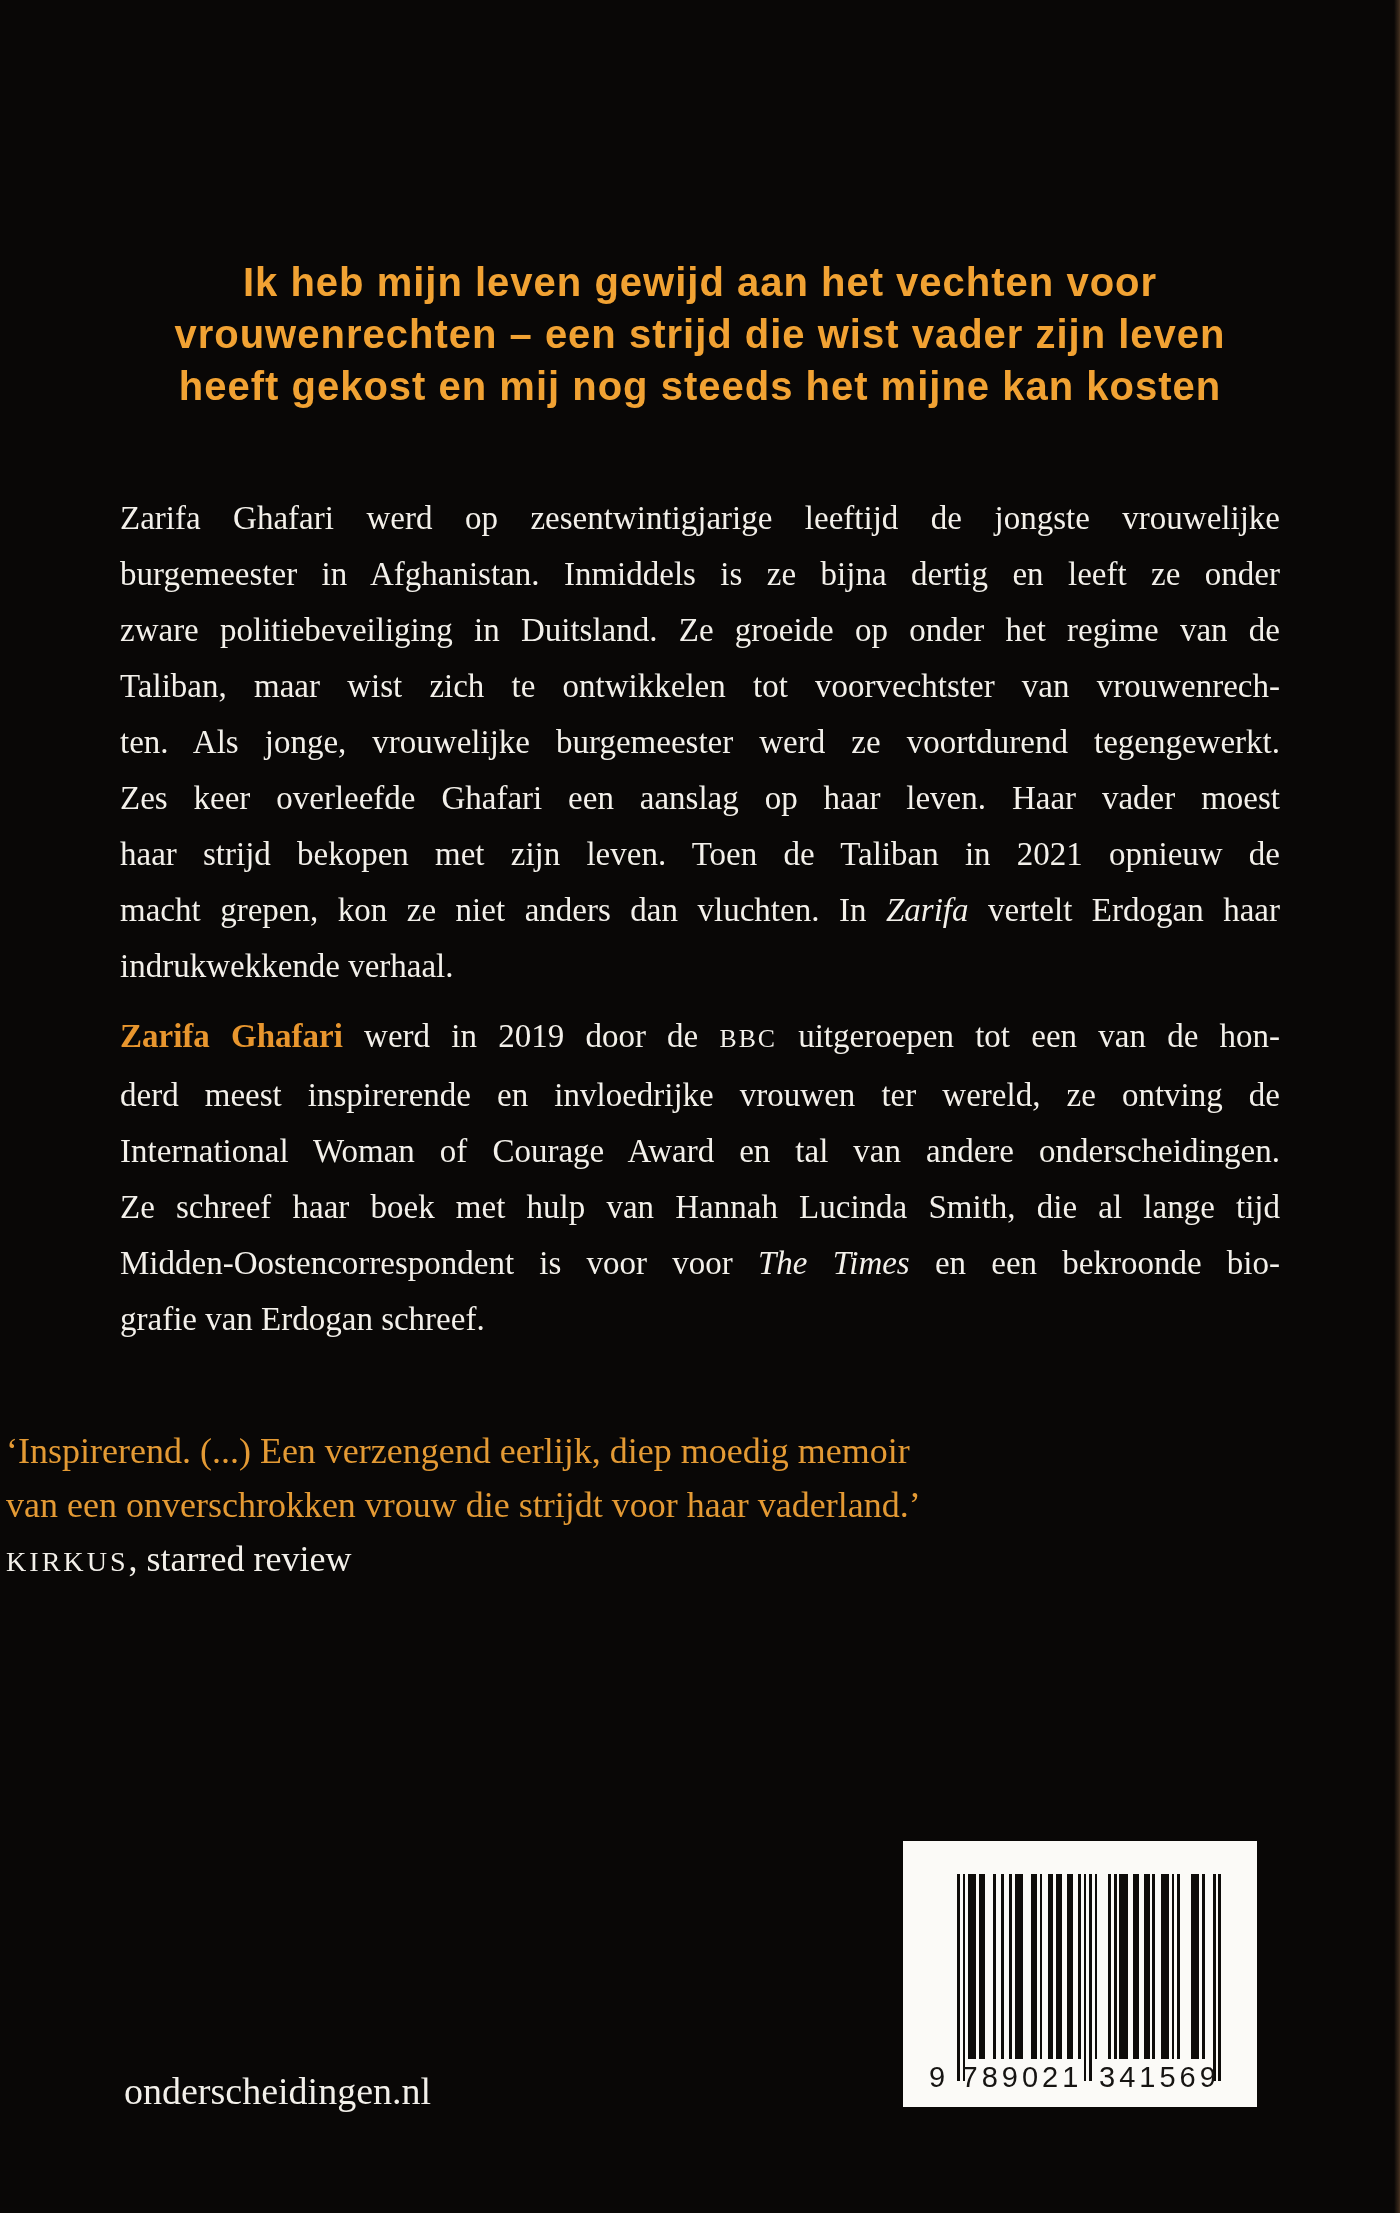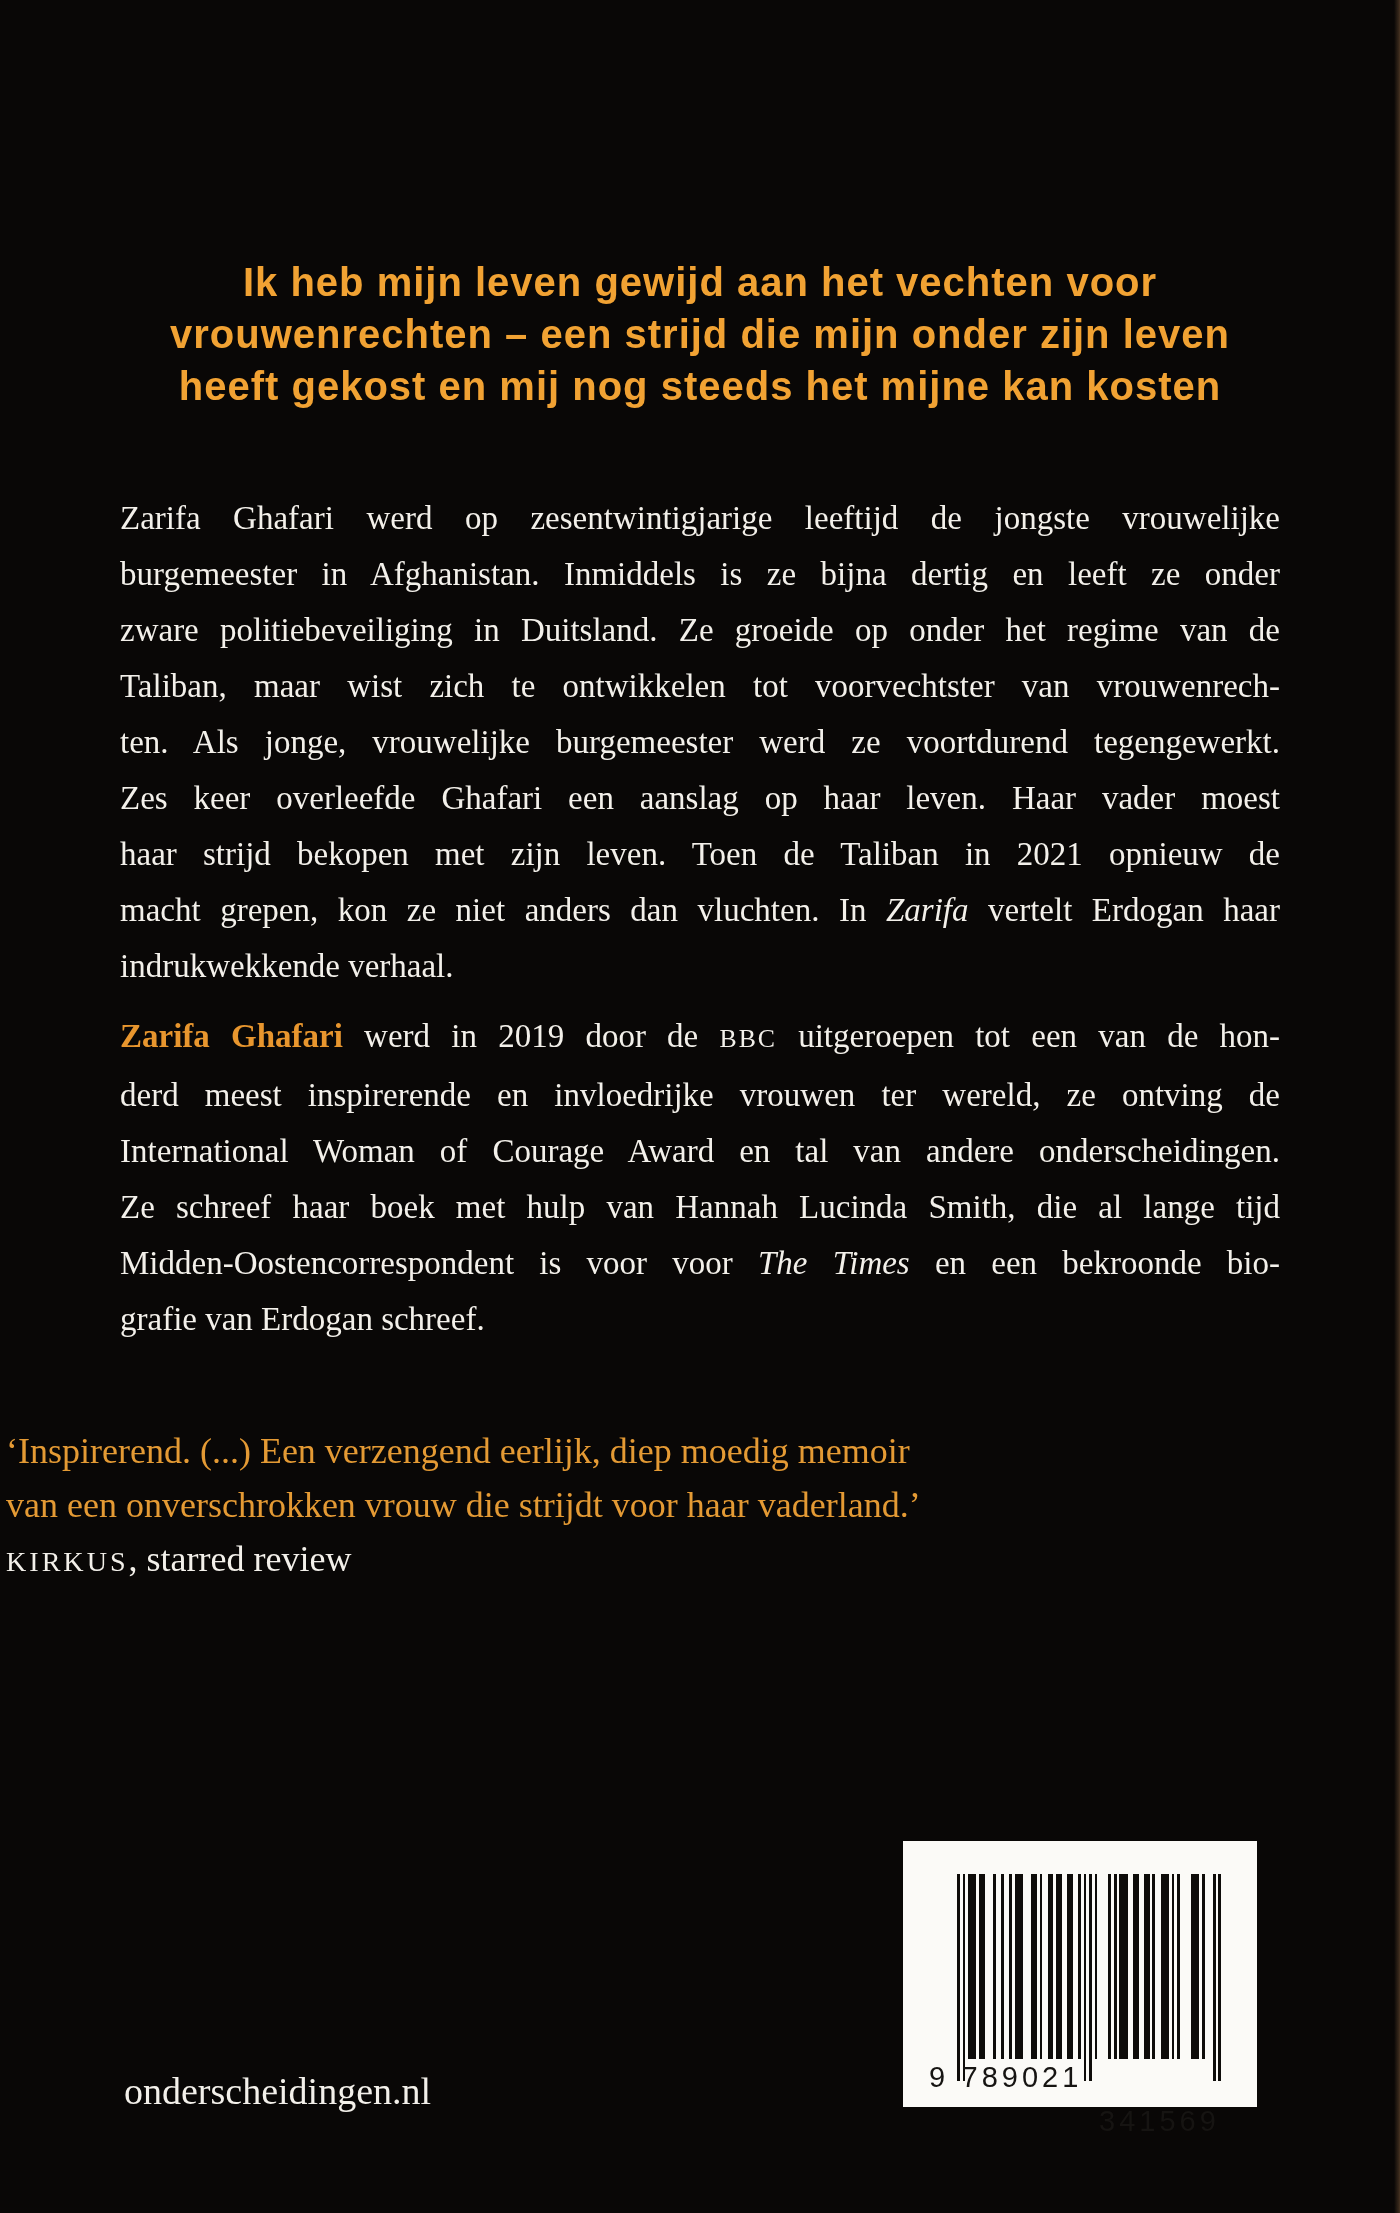--- a/index.html
+++ b/index.html
@@ -73,37 +73,37 @@
   .bar.guard { height:207px; }
   .barcode-digits {
     position:absolute; top:221px; left:0; width:100%; height:30px;
     font-family:"Liberation Sans", sans-serif;
     font-size:29px; line-height:30px;
     color:#161412;
   }
   .bcd { position:absolute; text-align:center; }
   .bcd-prefix { left:14px;  width:40px; }
   .bcd-g1     { left:55px;  width:128px; letter-spacing:4px; }
-  .bcd-g2     { left:196px; width:114px; letter-spacing:4px;margin-top:44px; }
+  .bcd-g2     { left:196px; width:114px; letter-spacing:4px; }
 
   
   .publisher {
     position:absolute; left:124px; top:2070px;
     font-size:38px; line-height:42px;
     color:#f3f0ea;
   }
 </style>
 </head>
 <body>
 
 <div class="cover">
 
   <div class="headline">
     <div>Ik heb mijn leven gewijd aan het vechten voor</div>
-    <div>vrouwenrechten – een strijd die mijn onder zijn leven</div>
+    <div>vrouwenrechten – een strijd die wist vader zijn leven</div>
     <div>heeft gekost en mij nog steeds het mijne kan kosten</div>
   </div>
 
   <div class="body-block bio">
     <div class="jline">Zarifa Ghafari werd op zesentwintigjarige leeftijd de jongste vrouwelijke</div>
     <div class="jline">burgemeester in Afghanistan. Inmiddels is ze bijna dertig en leeft ze onder</div>
     <div class="jline">zware politiebeveiliging in Duitsland. Ze groeide op onder het regime van de</div>
     <div class="jline">Taliban, maar wist zich te ontwikkelen tot voorvechtster van vrouwenrech-</div>
     <div class="jline">ten. Als jonge, vrouwelijke burgemeester werd ze voortdurend tegengewerkt.</div>
     <div class="jline">Zes keer overleefde Ghafari een aanslag op haar leven. Haar vader moest</div>

